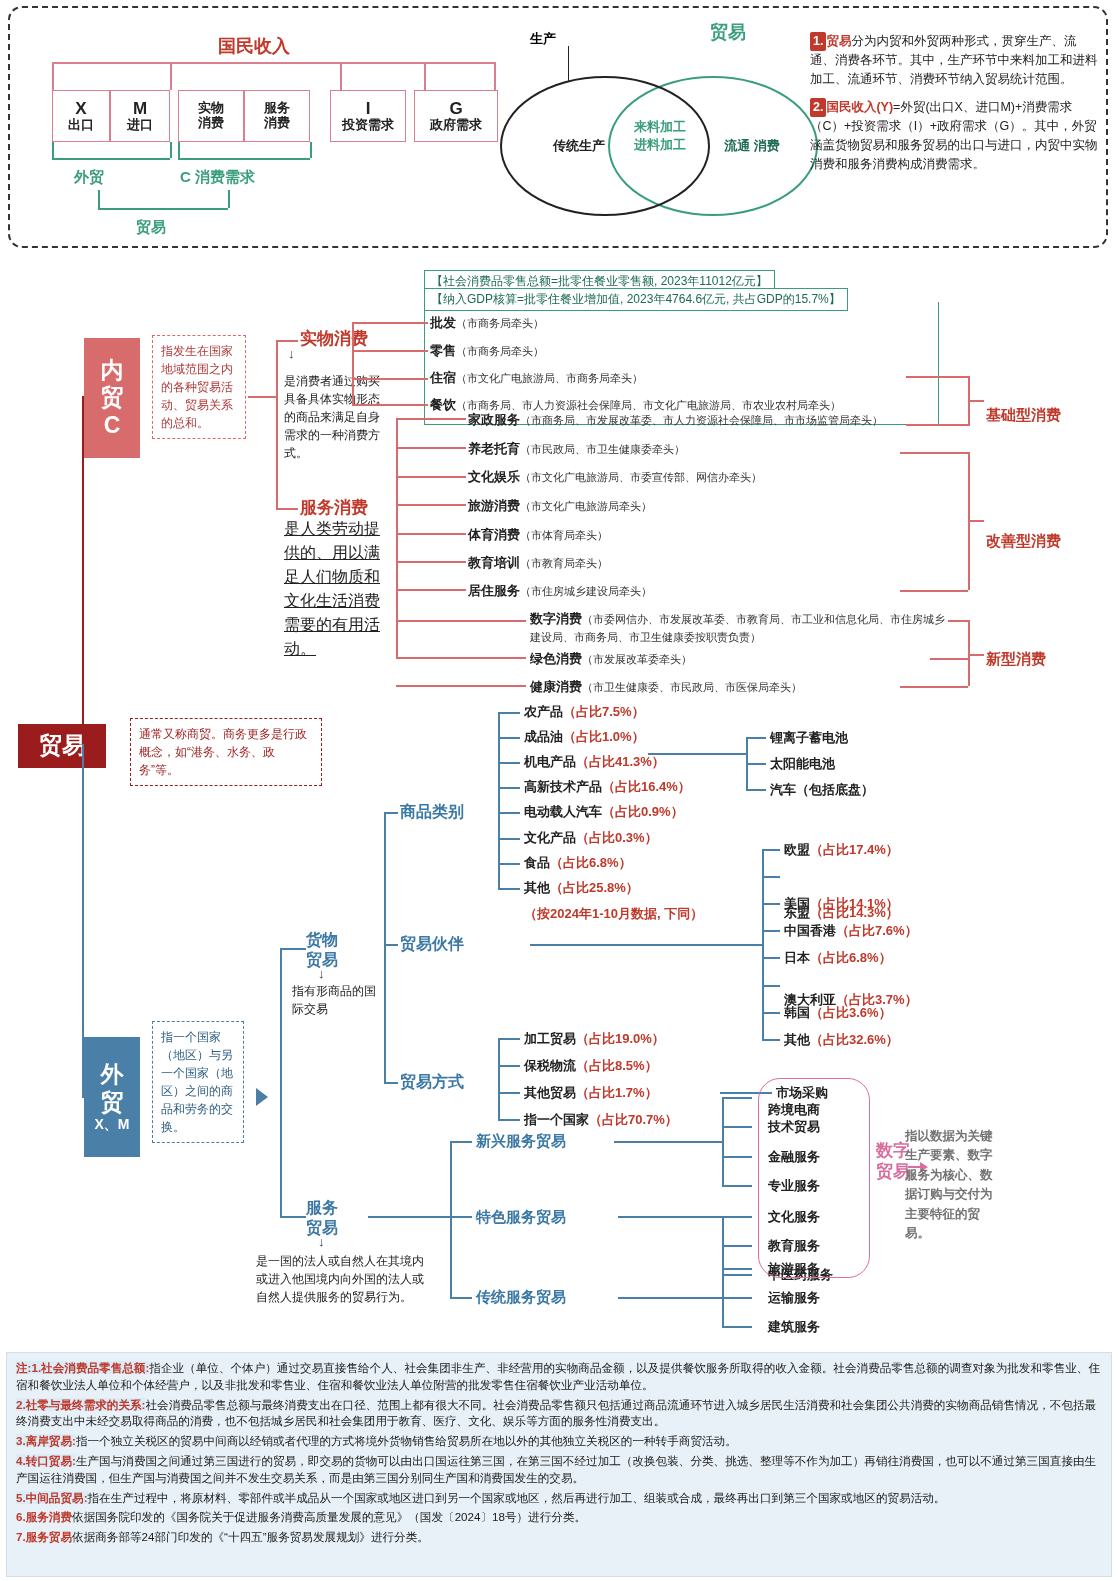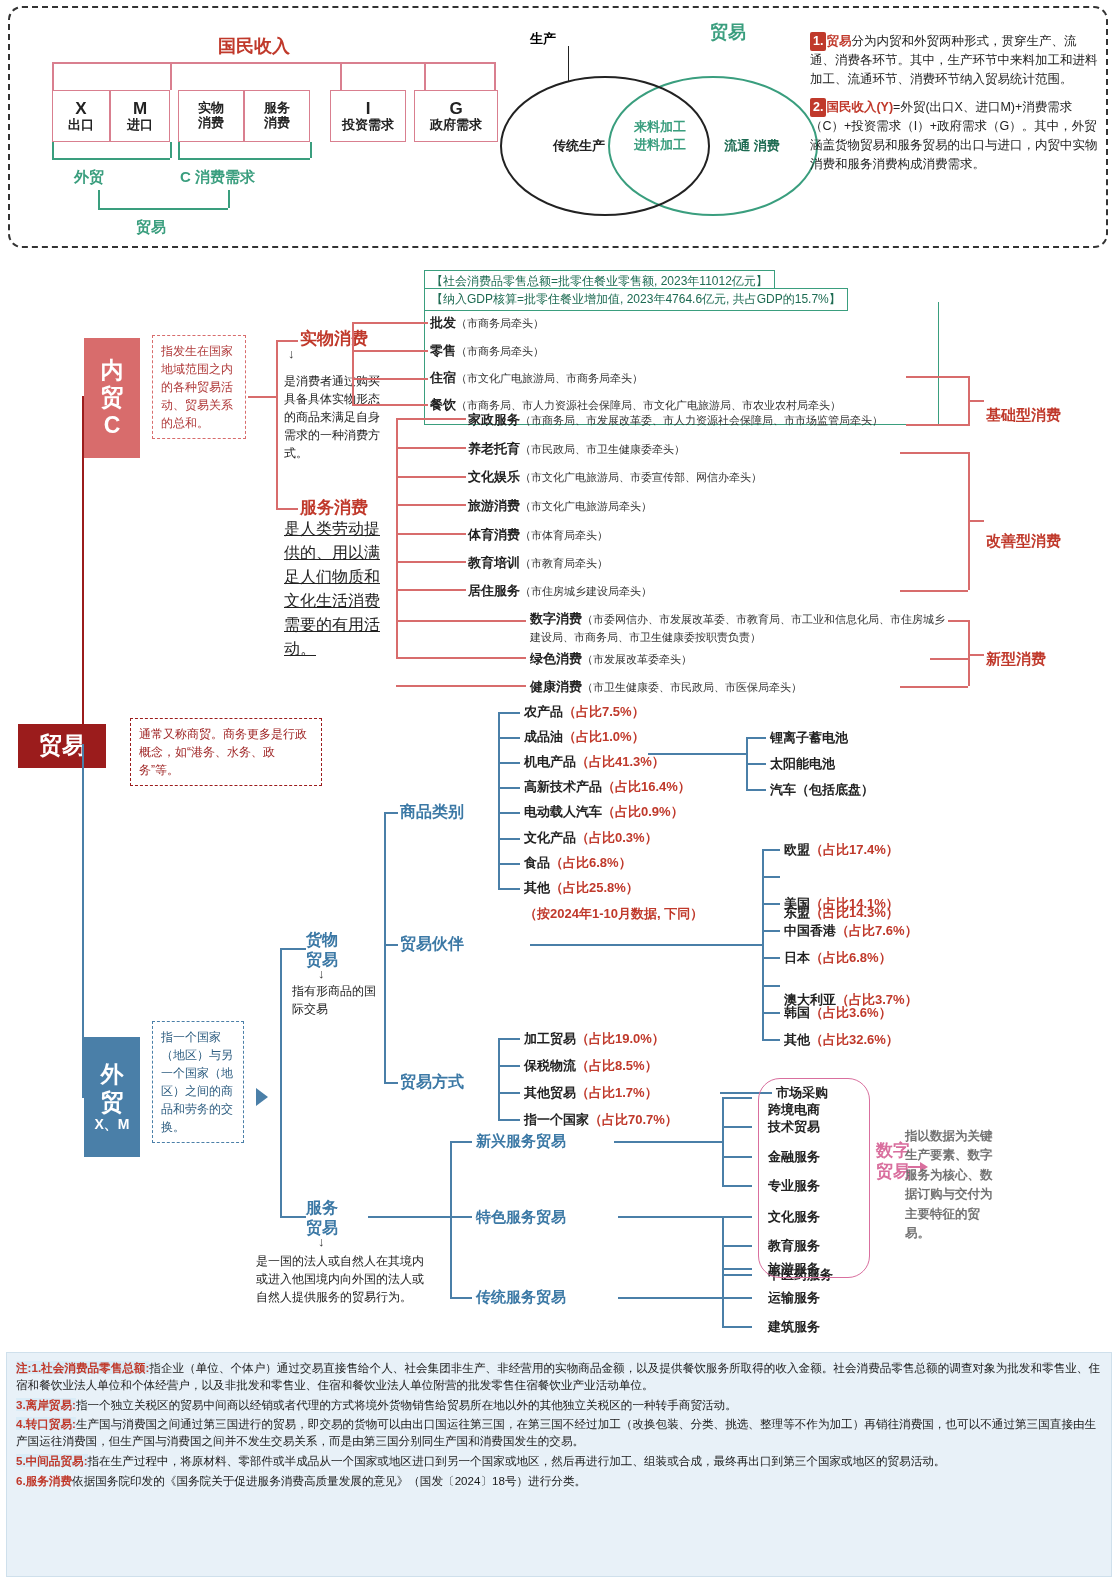--- a/index.html
+++ b/index.html
@@ -433,17 +433,19 @@
   <div>数字</div>
   <div>贸易</div>
 </div>
 <div class="pl" style="left:872px; top:1166px; width:1.6px; height:0px;"></div>
 <div class="pl" style="left:908px; top:1166px; width:14px; height:1.6px;"></div>
 <div class="arrow-r" style="left:920px; top:1162px;"></div>
 <div class="abs" id="db-digital">指以数据为关键生产要素、数字服务为核心、数据订购与交付为主要特征的贸易。</div>
 
 <div class="abs" id="footer">
   <p><span class="fnum fhl">注:1.社会消费品零售总额:</span><span>指企业（单位、个体户）通过交易直接售给个人、社会集团非生产、非经营用的实物商品金额，以及提供餐饮服务所取得的收入金额。社会消费品零售总额的调查对象为批发和零售业、住宿和餐饮业法人单位和个体经营户，以及非批发和零售业、住宿和餐饮业法人单位附营的批发零售住宿餐饮业产业活动单位。</span></p>
+  <p><span class="fnum fhl">2.社零与最终需求的关系:</span><span>社会消费品零售总额与最终消费支出在口径、范围上都有很大不同。社会消费品零售额只包括通过商品流通环节进入城乡居民生活消费和社会集团公共消费的实物商品销售情况，不包括最终消费支出中未经交易取得商品的消费，也不包括城乡居民和社会集团用于教育、医疗、文化、娱乐等方面的服务性消费支出。</span></p>
   <p><span class="fnum fhl">3.离岸贸易:</span><span>指一个独立关税区的贸易中间商以经销或者代理的方式将境外货物销售给贸易所在地以外的其他独立关税区的一种转手商贸活动。</span></p>
   <p><span class="fnum fhl">4.转口贸易:</span><span>生产国与消费国之间通过第三国进行的贸易，即交易的货物可以由出口国运往第三国，在第三国不经过加工（改换包装、分类、挑选、整理等不作为加工）再销往消费国，也可以不通过第三国直接由生产国运往消费国，但生产国与消费国之间并不发生交易关系，而是由第三国分别同生产国和消费国发生的交易。</span></p>
   <p><span class="fnum fhl">5.中间品贸易:</span><span>指在生产过程中，将原材料、零部件或半成品从一个国家或地区进口到另一个国家或地区，然后再进行加工、组装或合成，最终再出口到第三个国家或地区的贸易活动。</span></p>
   <p><span class="fnum">6.服务消费</span><span>依据国务院印发的《国务院关于促进服务消费高质量发展的意见》（国发〔2024〕18号）进行分类。</span></p>
+  <p><span class="fnum">7.服务贸易</span><span>依据商务部等24部门印发的《“十四五”服务贸易发展规划》进行分类。</span></p>
 </div>
 
 </body></html>

